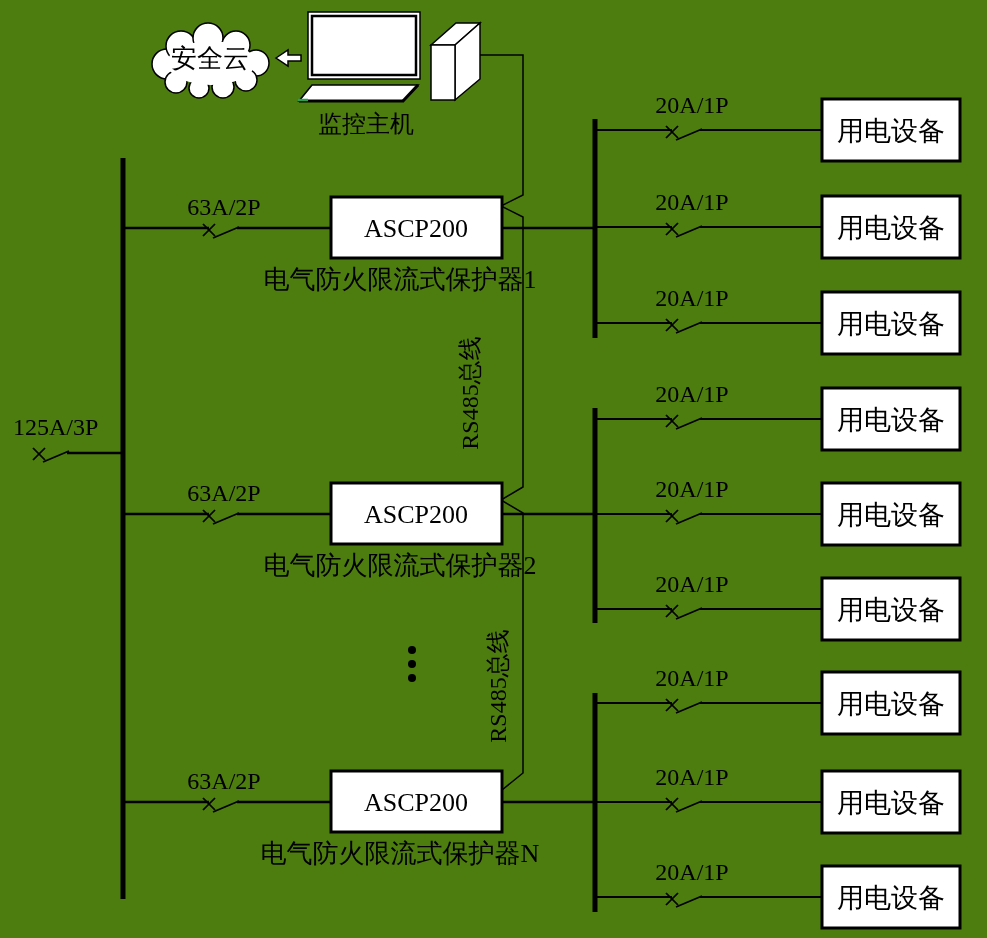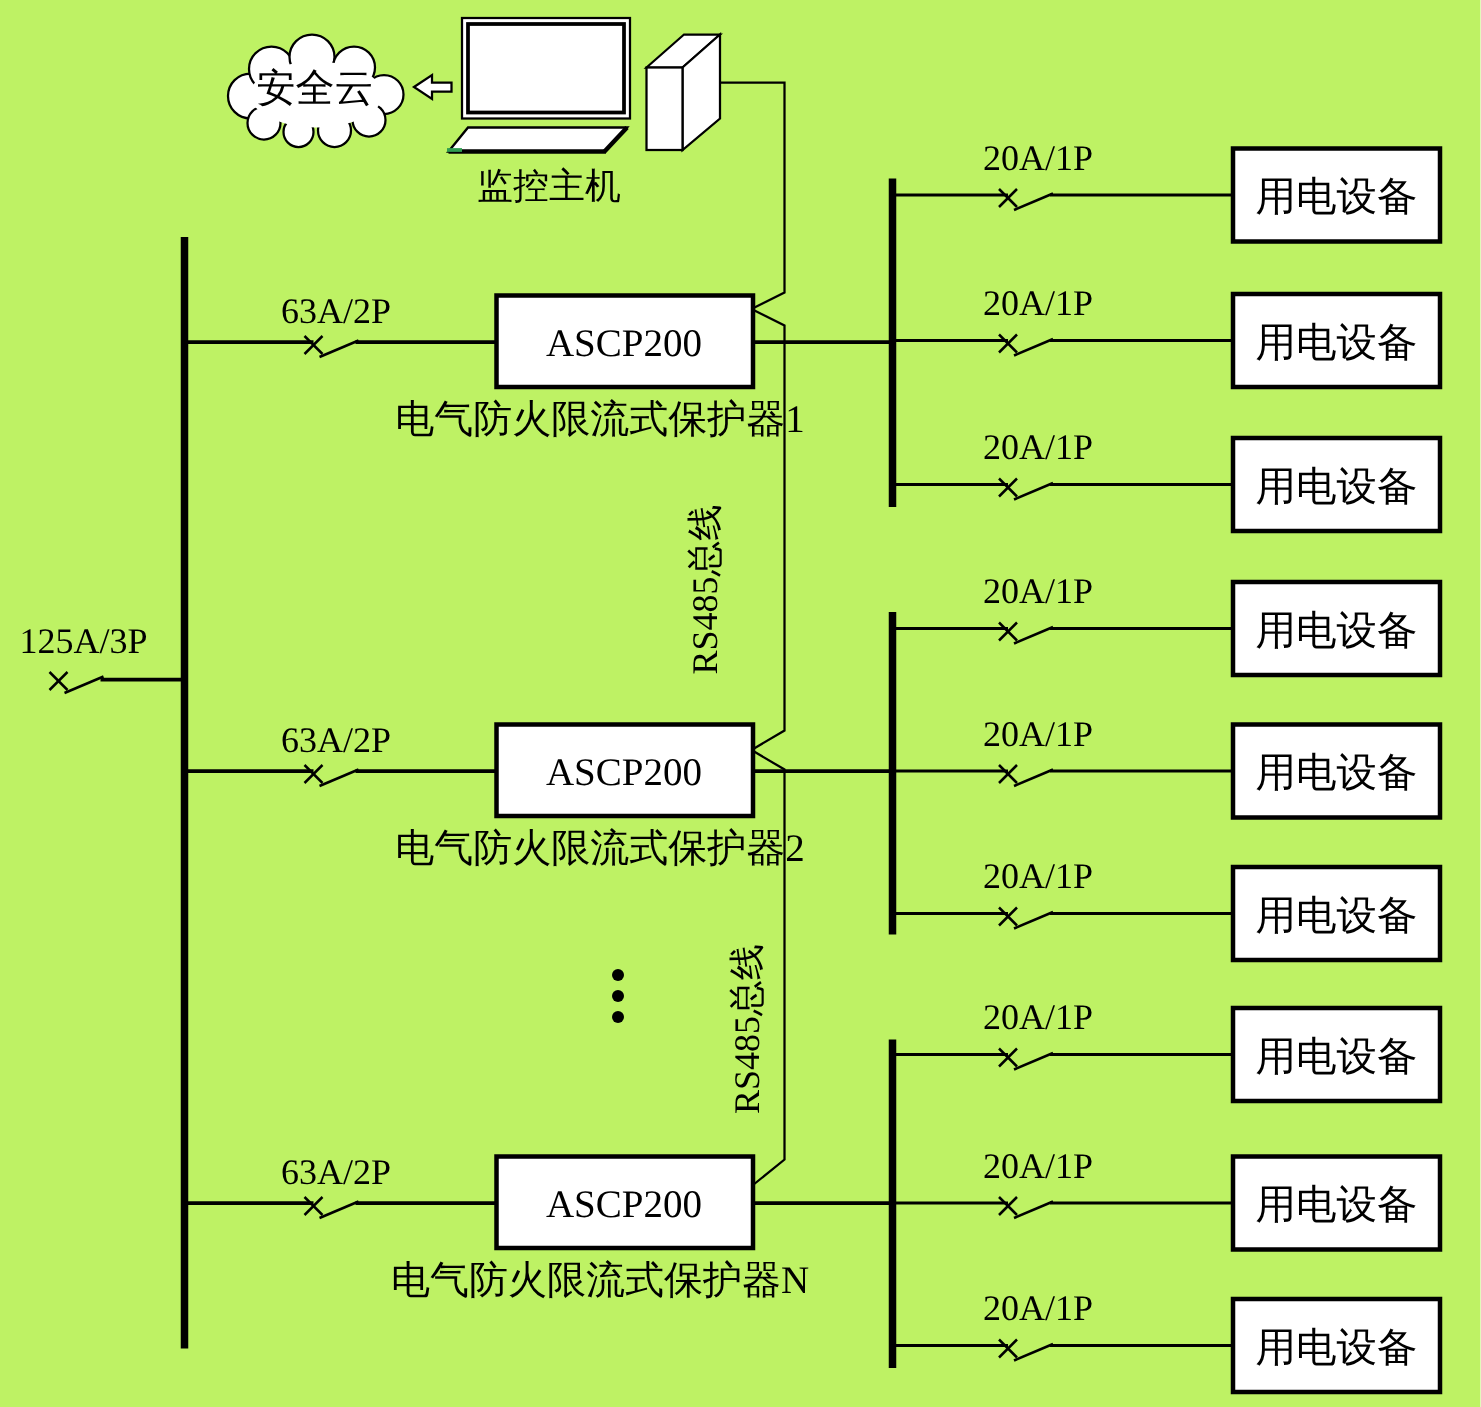--- a/index.html
+++ b/index.html
@@ -1,16 +1,16 @@
 <!DOCTYPE html>
 <html><head>
 <meta charset="utf-8">
 <style>
   html,body{margin:0;padding:0;background:#ffffff;}
-  .stage{width:987px;height:938px;position:relative;background:#bef264;}
+  .stage{width:987px;height:938px;position:relative;background:#4d7c0f;}
   svg{display:block;}
   text{font-family:"Liberation Serif","DejaVu Serif",serif;fill:#000000;}
   .t24{font-size:24px;}
   .t26{font-size:26px;}
   .t27{font-size:27px;}
   .mid{text-anchor:middle;}
   .wire{stroke:#000;stroke-width:2;fill:none;}
   .wire25{stroke:#000;stroke-width:2.5;fill:none;}
   .bus{stroke:#000;stroke-width:5;fill:none;}
   .boxr{fill:#fff;stroke:#000;stroke-width:3;}

